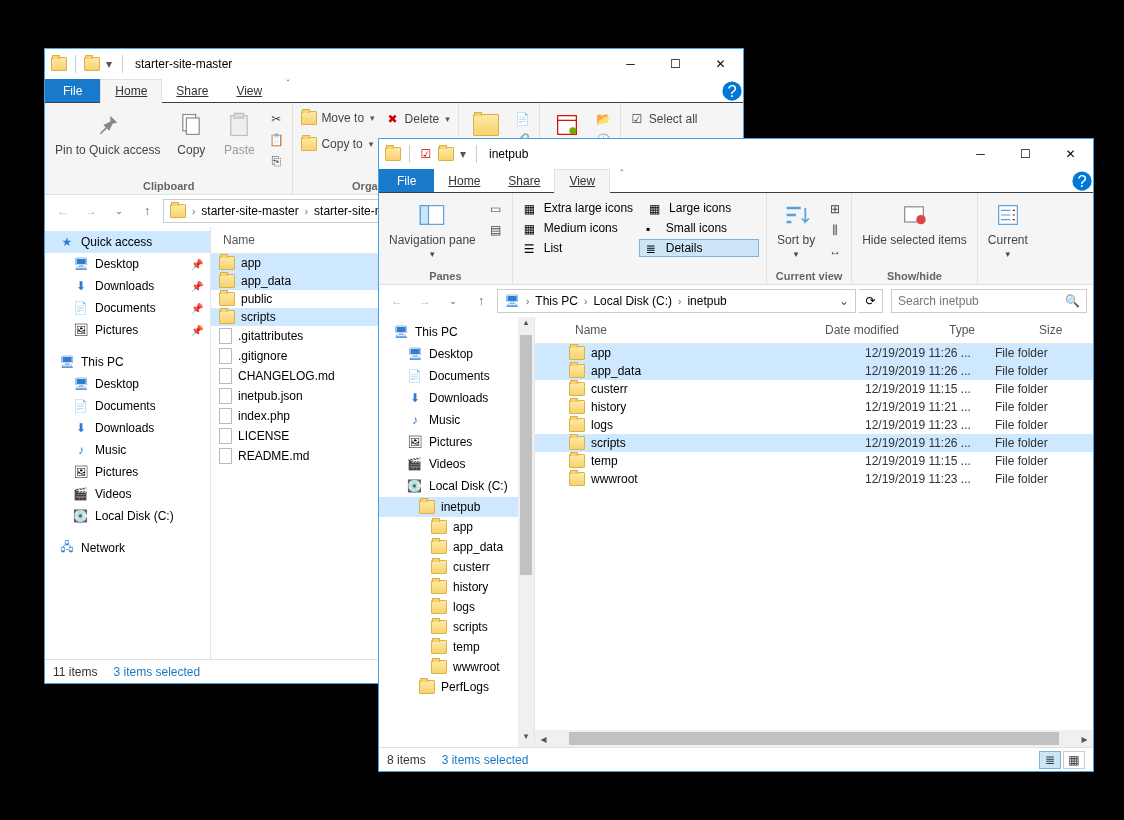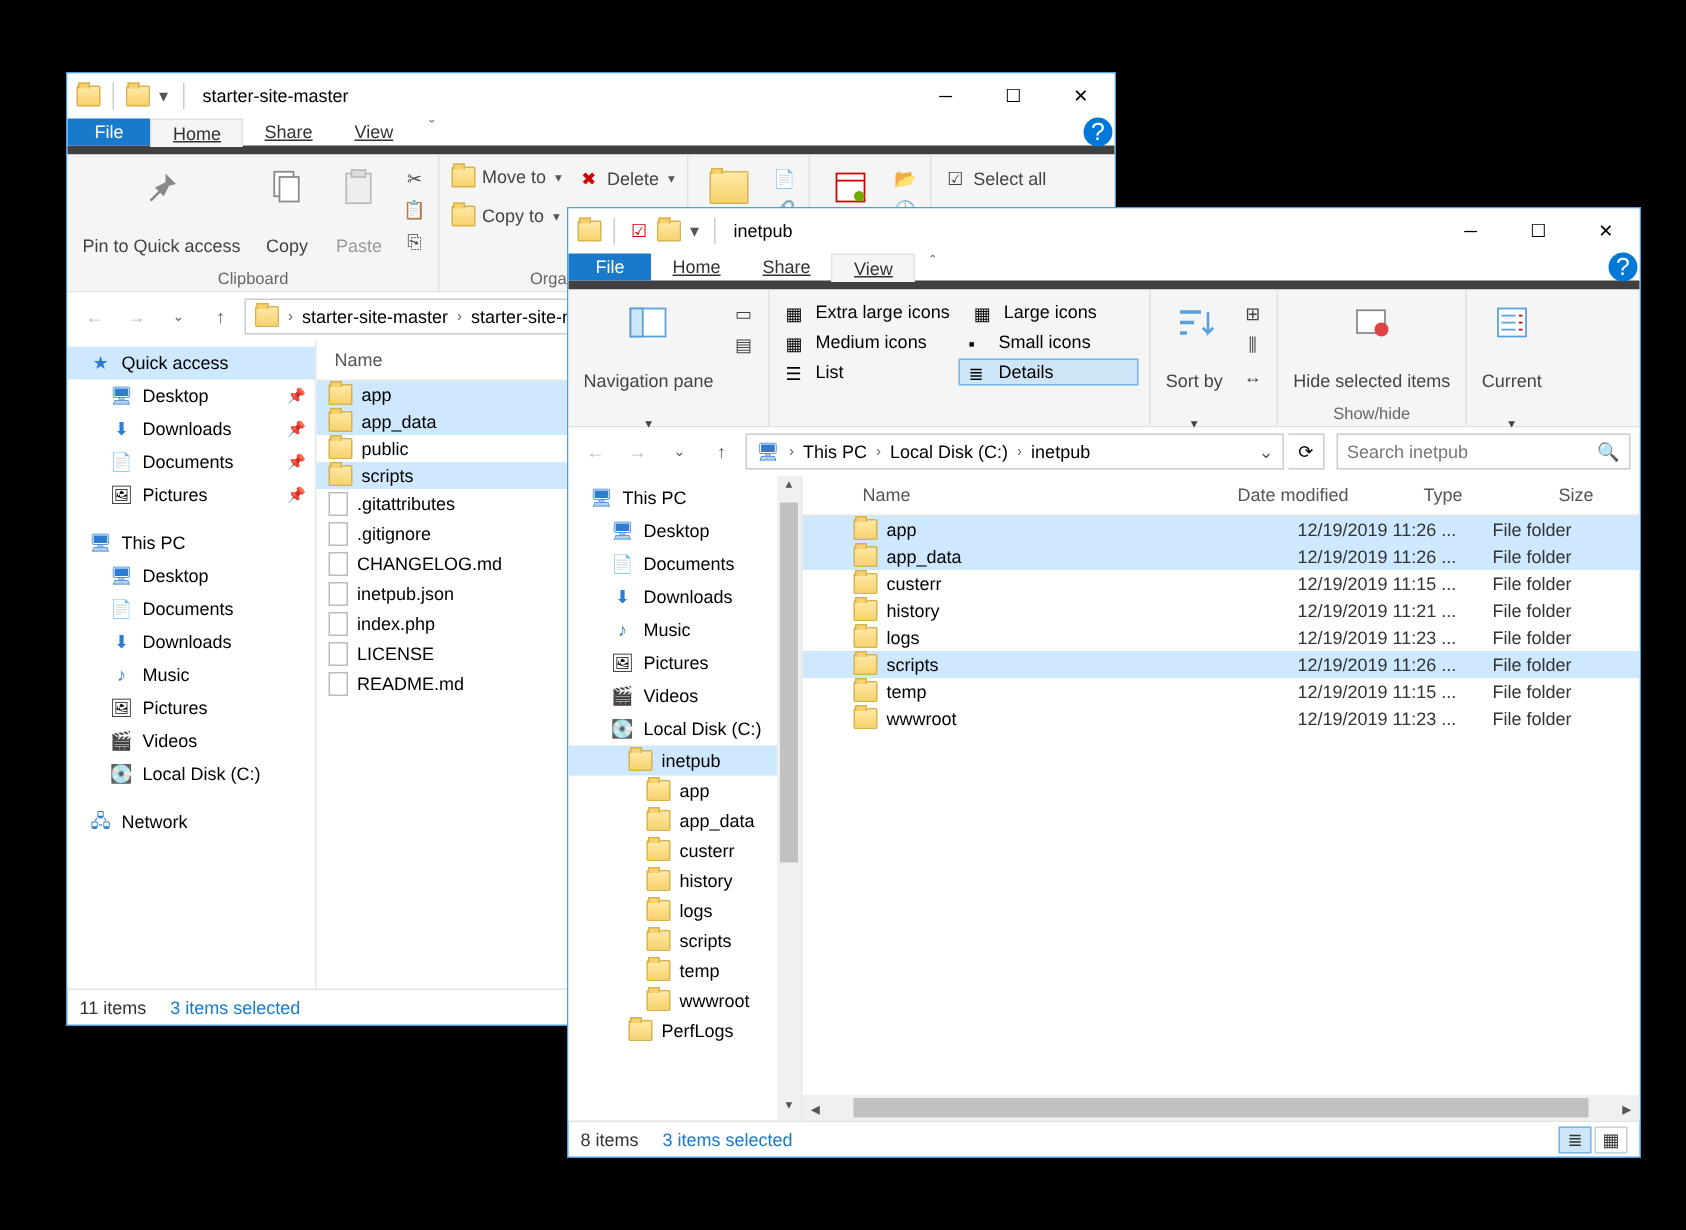--- a/index.html
+++ b/index.html
@@ -14,33 +14,33 @@
 .titlebar .qat { display: flex; align-items: center; gap: 4px; }
 .folder-ico, .folder-ico-sm { width: 16px; height: 14px; background: linear-gradient(#ffe9a6,#f7d26e); border: 1px solid #d9b34a; border-radius: 1px; position: relative; display: inline-block; }
 .folder-ico::before, .folder-ico-sm::before { content:""; position:absolute; top:-3px; left:0; width:6px; height:3px; background:#f7d26e; border:1px solid #d9b34a; border-bottom:none; }
 .qat-sep { width:1px; height:18px; background:#ccc; margin:0 4px; }
 .qat-drop { width:10px; height:16px; display:inline-flex; align-items:center; justify-content:center; color:#555; }
 .title-text { margin-left: 8px; color:#000; }
 .win-controls { margin-left:auto; display:flex; }
 .win-btn { width:45px; height:29px; display:flex; align-items:center; justify-content:center; color:#000; }
 
 
-.menurow { height: 24px; display:flex; align-items:stretch; border-bottom:6px solid #404040; background:#fff; }
+.menurow { height: 24px; display:flex; align-items:stretch; border-bottom:1px solid #404040; background:#fff; }
 .file-tab { background:#1979ca; color:#fff; padding:0 18px; display:flex; align-items:center; }
 .menu-tab { padding:0 14px; display:flex; align-items:center; color:#333;text-decoration:underline; }
 .menu-tab.active { background:#f5f5f5; border:1px solid #e1e1e1; border-bottom:1px solid #f5f5f5; margin-bottom:-1px; }
 .help-icon { margin-left:auto; width:22px; display:flex; align-items:center; justify-content:center; color:#0078d7; }
 .caret-up { margin-left:4px; color:#666; font-size:10px; padding:0 6px;}
 
 
 .ribbon { background:#f5f5f5; border-bottom:1px solid #e1e1e1; display:flex; height:92px; }
 .ribbon-group { border-right:1px solid #e1e1e1; display:flex; flex-direction:column; padding:2px 4px 0; }
 .ribbon-group-body { flex:1; display:flex; align-items:flex-start; gap:2px; }
-.ribbon-group-label { text-align:center; color:#666; font-size:11px; padding:2px 0; }
-.big-btn { display:flex; flex-direction:column; align-items:center; justify-content:center; padding:4px 6px; color:#444; gap:16px; min-width:46px; text-align:center; line-height:1.2;}
+.ribbon-group-label { text-align:center; color:#666; font-size:11px; padding:2px 0;font-weight:bold; }
+.big-btn { display:flex; flex-direction:column; align-items:center; justify-content:center; padding:4px 6px; color:#444; gap:2px; min-width:46px; text-align:center; line-height:1.2;}
 .big-btn.disabled { color:#9a9a9a; }
 .small-row { display:flex; flex-direction:column; gap:1px; }
 .small-btn { display:flex; align-items:center; gap:4px; padding:2px 4px; color:#444; white-space:nowrap; }
 .small-btn .drop { color:#555; font-size:9px; margin-left:2px;}
 .ico { width:16px; height:16px; display:inline-flex; align-items:center; justify-content:center; }
 .big-ico { width:32px; height:32px; display:inline-flex; align-items:center; justify-content:center;}
 .big-ico svg { width:28px; height:28px; }
 
 
 .view-choice { display:flex; align-items:center; gap:4px; padding:1px 6px; border:1px solid transparent; min-width:120px; }

